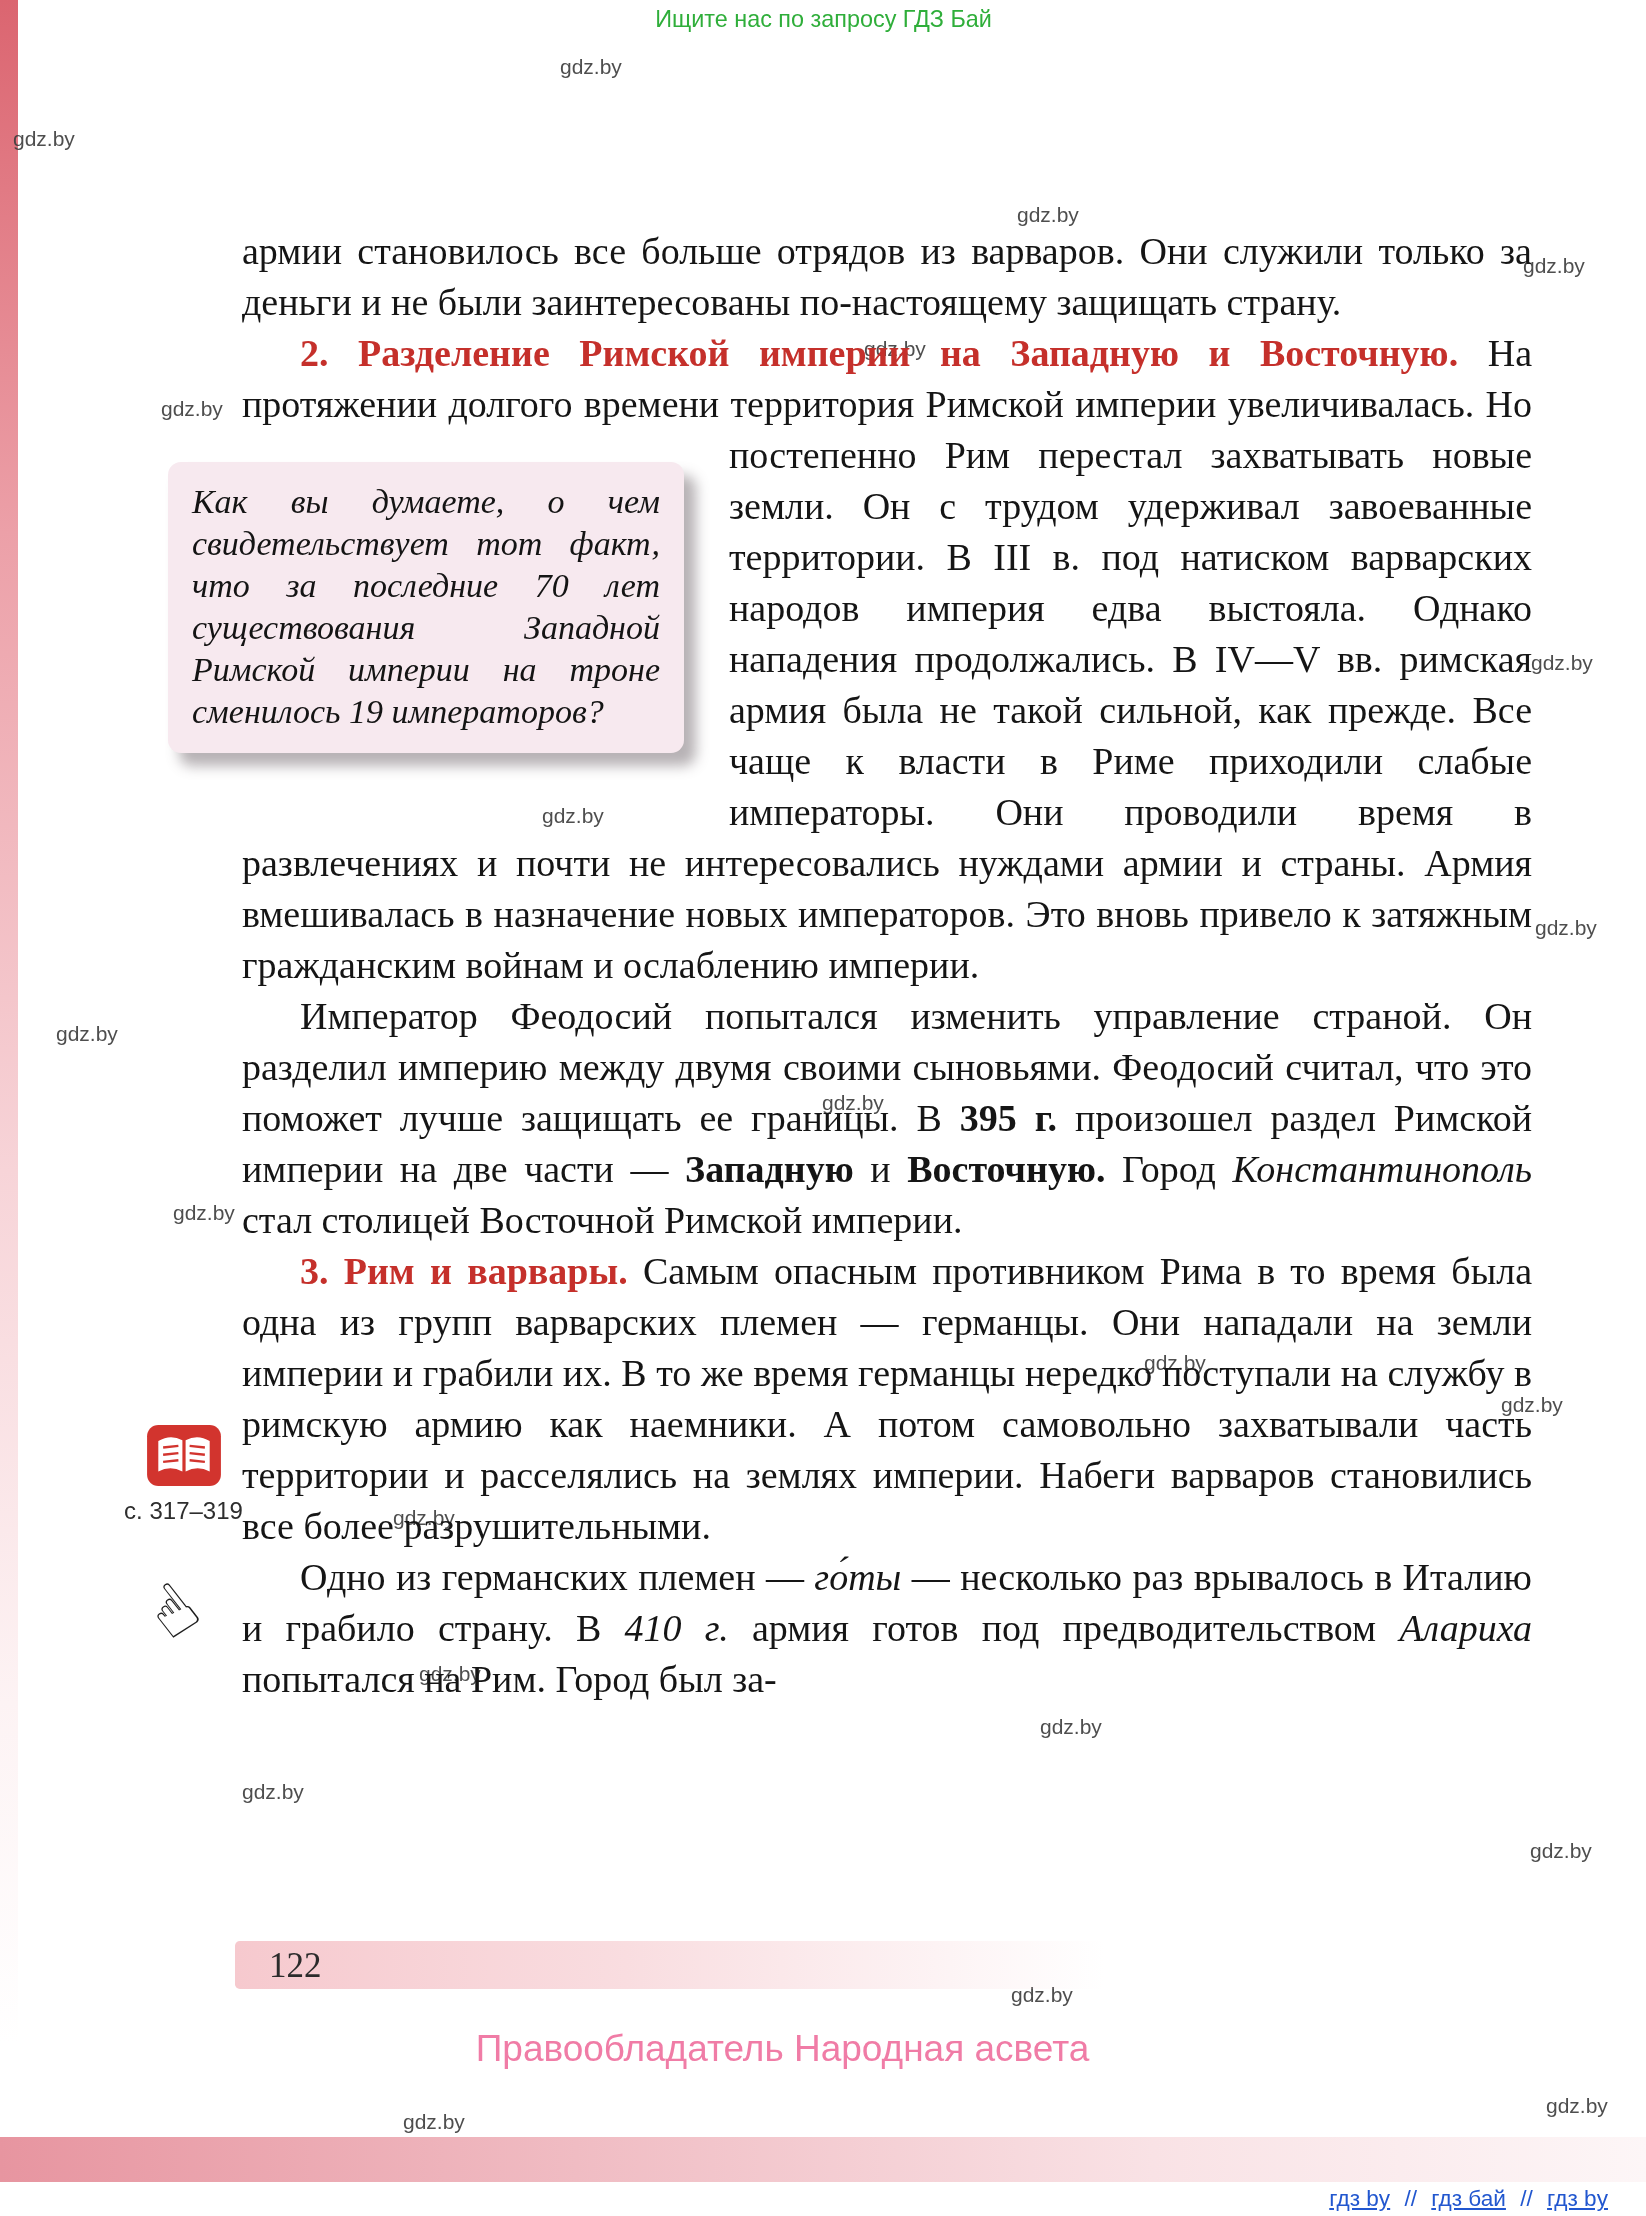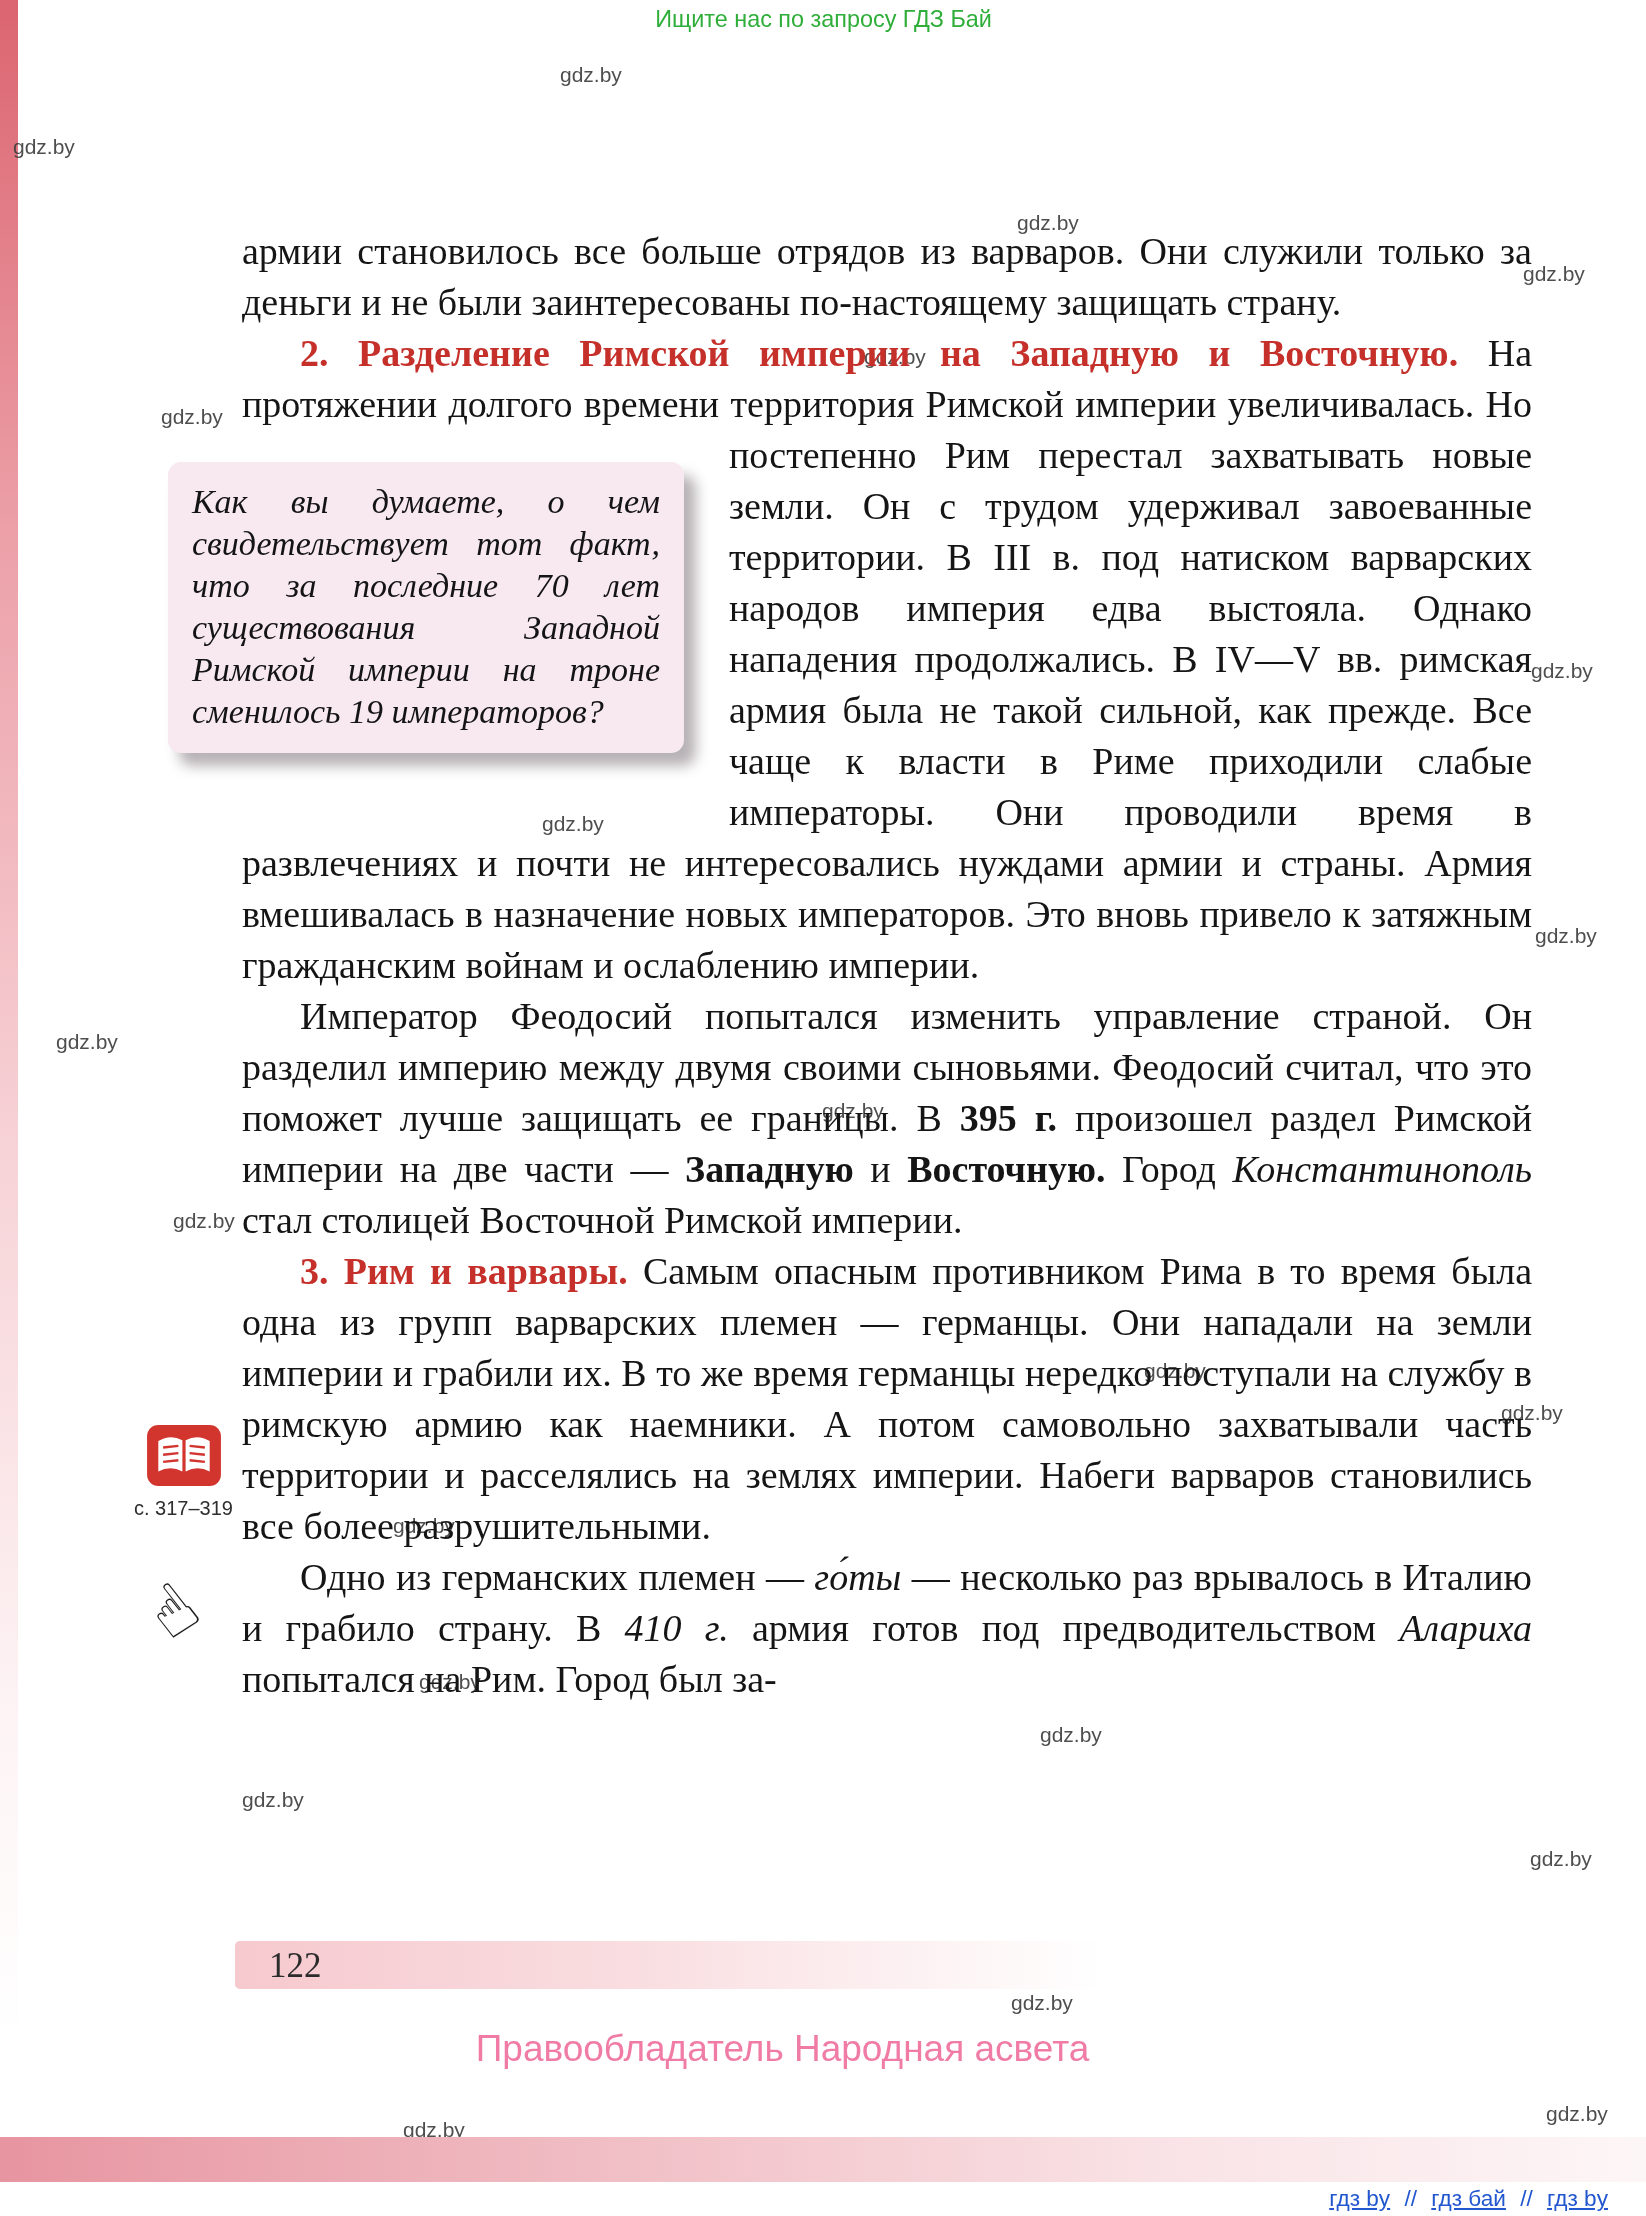--- a/index.html
+++ b/index.html
@@ -13,21 +13,21 @@
   .edge-left {
     position:absolute; left:0; top:0; width:17.7px; height:2128px;
     background:linear-gradient(180deg,#db6570 0%,#eca0a8 25%,#f7d4d8 55%,#fdf3f4 80%,rgba(255,255,255,0) 96%);
   }
   .top-banner {
     position:absolute; top:6.4px; left:0; width:100%; text-align:center;
     font-family:Liberation Sans, sans-serif; font-size:23.4px; color:#2fae3a;
   }
   .wm {
     position:absolute; font-family:"Liberation Sans", sans-serif;
-    font-size:21px; color:#3f3f3f; opacity:.92; white-space:nowrap;margin-top:8px;
+    font-size:21px; color:#3f3f3f; opacity:.92; white-space:nowrap;
   }
   .main-col {
     position:absolute; left:242px; top:226px; width:1290px;
     font-size:38px; line-height:51px; color:#151515; text-align:justify;
   }
   .para { margin:0; }
   .indent { text-indent:58px; }
   .seg-red { color:#c5302b; font-weight:bold; }
   .seg-bi  { font-weight:bold; }
   .seg-i   { font-style:italic; }
@@ -37,21 +37,21 @@
     margin:32px 45px 40px -74px;
     background:#f7e9ef; border-radius:13px;
     padding:19.3px 24px;
     font-style:italic; font-size:34px; line-height:42px; text-align:justify;
     color:#141414; text-indent:0;
     box-shadow:11.3px 13px 13px rgba(95,85,90,.45);
   }
   .book-icon { position:absolute; left:147px; top:1425px; width:74px; height:61px; }
   .margin-pages {
     position:absolute; left:95px; top:1497px; width:177px; text-align:center;
-    font-family:"Liberation Sans", sans-serif; font-size:20px; color:#2e2e2e;
+    font-family:"Liberation Sans", sans-serif; font-size:24px; color:#2e2e2e;
   }
   .hand-icon {
     position:absolute; left:131px; top:1570px; width:89px; height:89px;
     font-family:"DejaVu Sans", sans-serif; font-size:69px; line-height:81px;
     color:#1d1d1d; transform:rotate(-38deg); text-align:center;
   }
   .pagenum-band {
     position:absolute; left:235px; top:1941px; width:870px; height:48px;
     background:linear-gradient(90deg,#f6c9ce 0%,#f9dde0 45%,rgba(255,255,255,0) 100%);
     border-radius:4.8px;

